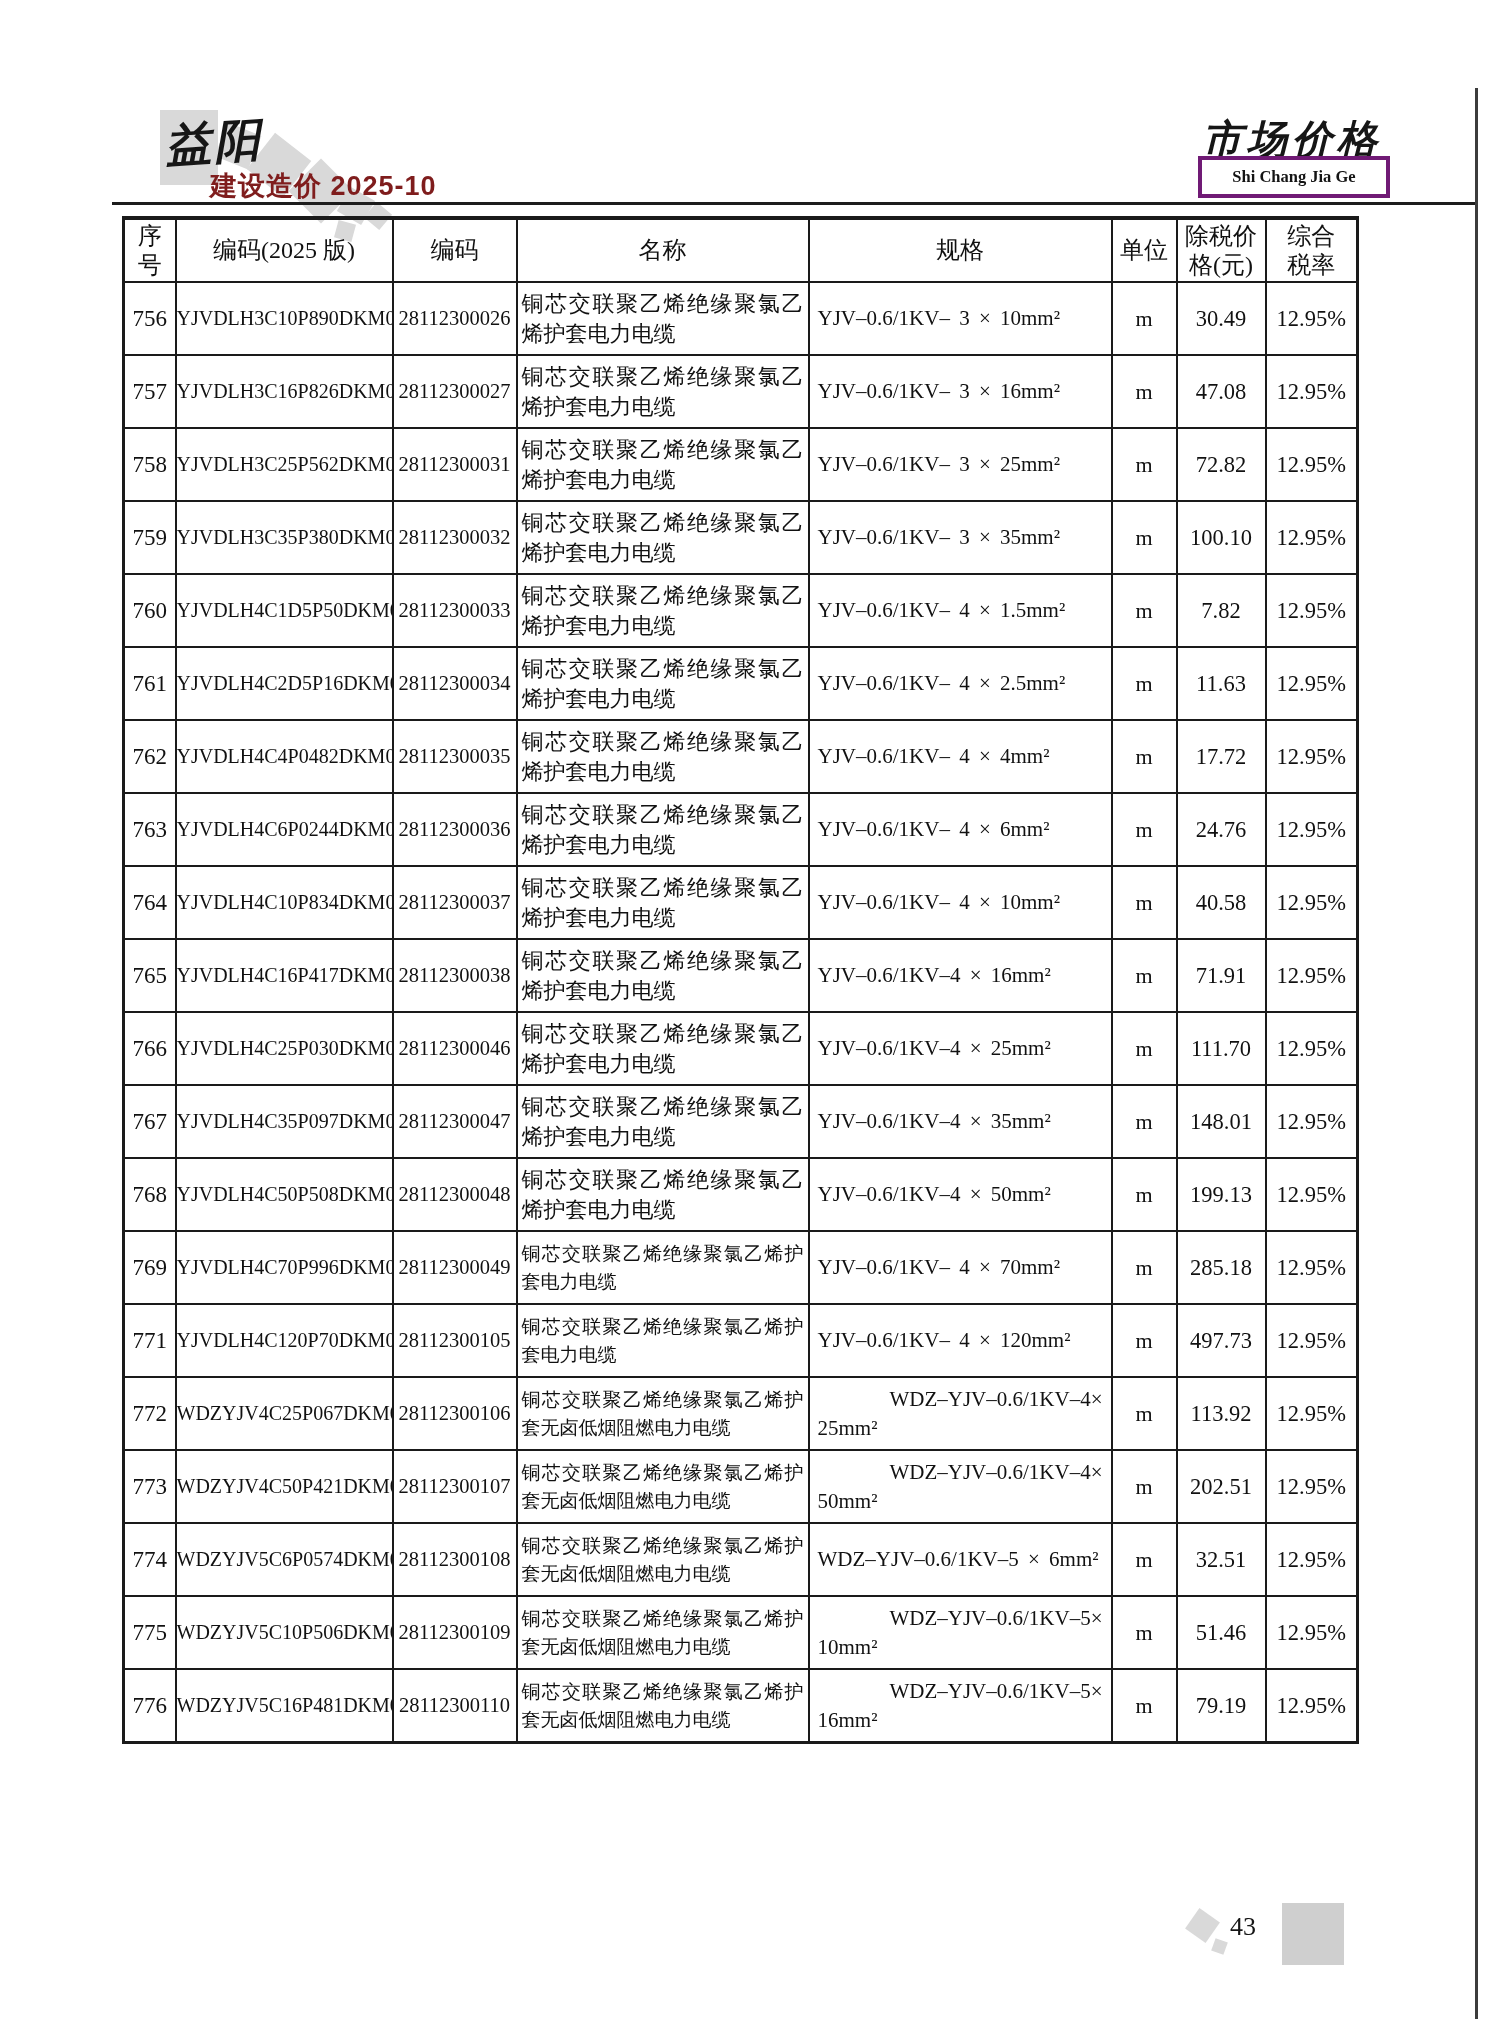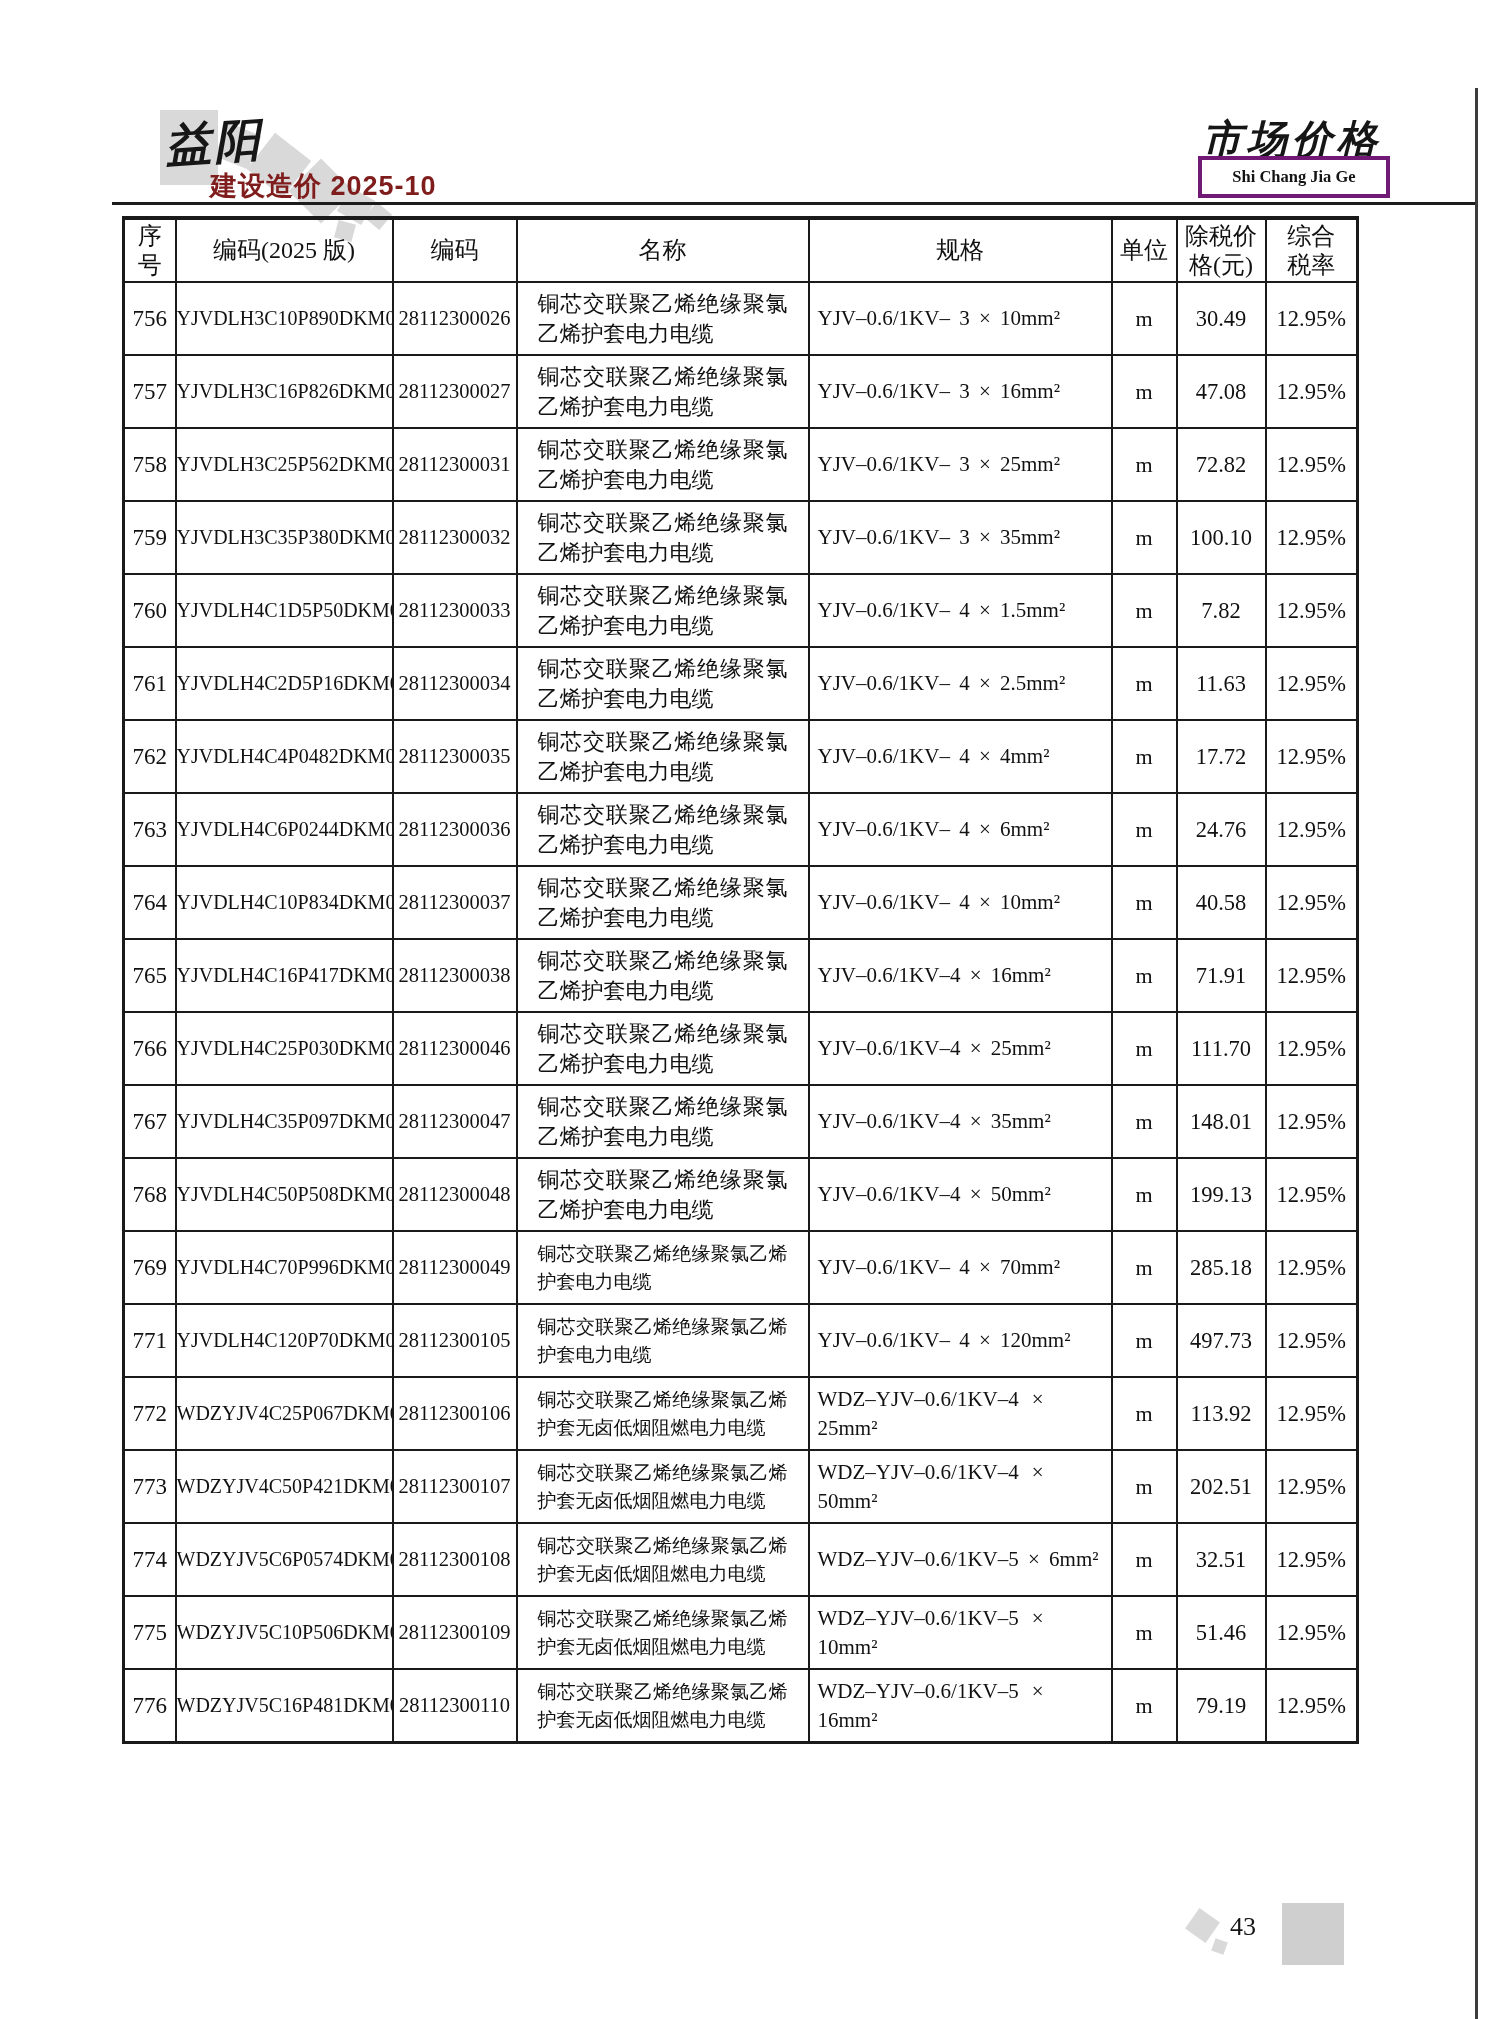--- a/index.html
+++ b/index.html
@@ -26,26 +26,26 @@
   
   table.price{position:absolute;left:122px;top:216px;width:1234px;border-collapse:collapse;
               table-layout:fixed;border:3px solid #1a1a1a;border-top-width:4px;}
   table.price th, table.price td{border:2px solid #1a1a1a;overflow:hidden;}
   table.price th{height:61px;font-weight:normal;font-size:24px;text-align:center;
                  vertical-align:middle;white-space:pre-line;line-height:1.2;padding:0;}
   table.price td{height:71px;vertical-align:middle;padding:0;}
   .c-no{text-align:center;font-size:23px;}
   .c-code25{text-align:center;font-size:20px;letter-spacing:0px;}
   .c-code{text-align:center;font-size:20.5px;}
-  .c-name{font-size:22px;line-height:30px;padding:0 20px !important;
+  .c-name{font-size:22px;line-height:30px;padding:0 4px !important;
           text-align:justify;text-align-last:left;text-justify:inter-character;}
   .c-name.condensed{font-size:19px;line-height:28px;}
   .c-spec{font-size:21px;padding:0 8px !important;}
   .spec-line1{white-space:nowrap;word-spacing:4px;line-height:29px;}
-  .spec-line1.split{display:flex;justify-content:flex-start;word-spacing:0;gap:13px;}
+  .spec-line1.split{display:flex;justify-content:flex-end;word-spacing:0;}
   .spec-line2{line-height:29px;}
   .c-unit{text-align:center;font-size:22px;}
   .c-price{text-align:center;font-size:22.5px;}
   .c-tax{text-align:center;font-size:22.5px;margin-left:36px;}
 
   
   .pageno{position:absolute;left:1230px;top:1912px;font-size:26px;color:#161616;}
 </style>
 </head>
 <body>

